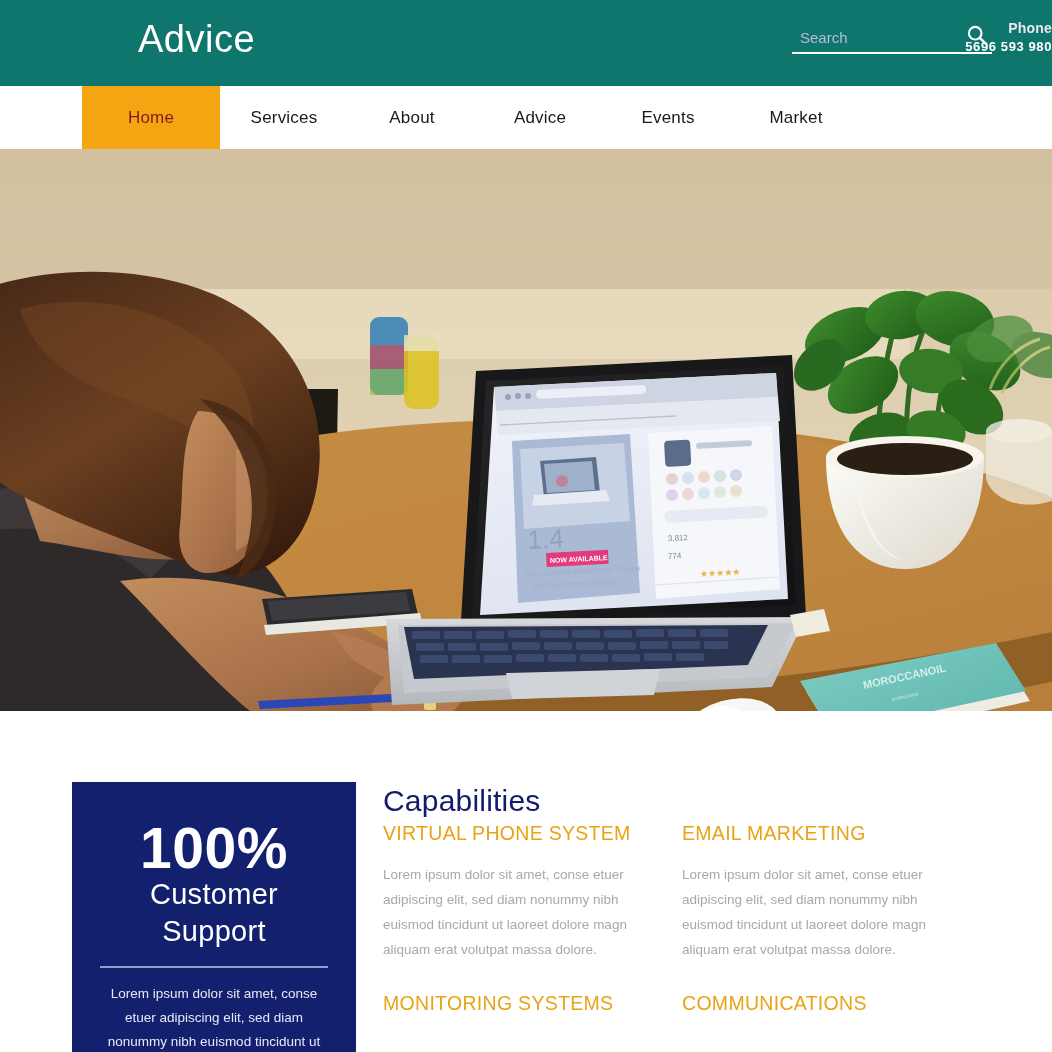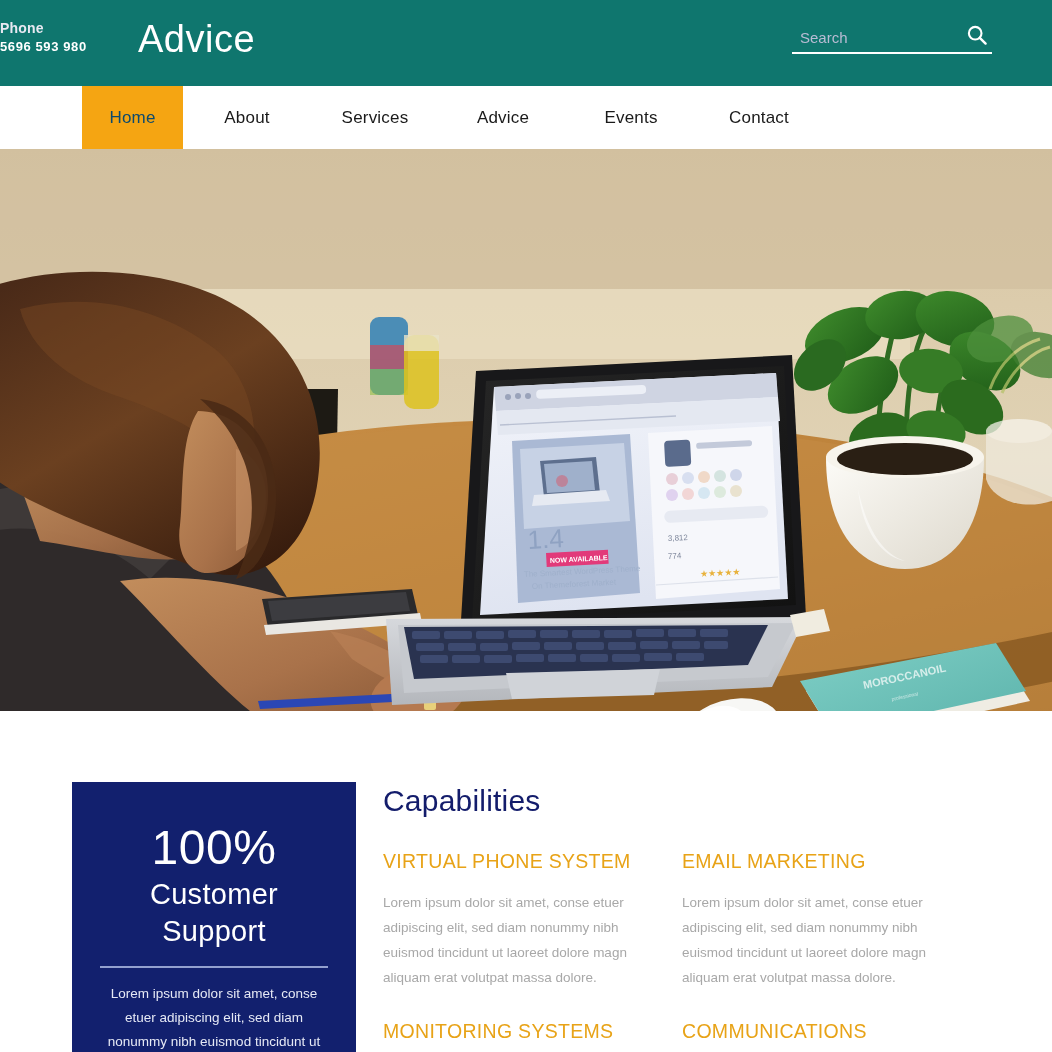--- a/index.html
+++ b/index.html
@@ -21,22 +21,22 @@
   .brand {
     position: absolute; left: 138px; top: 17px;
     color: #ffffff;
     font-size: 38px;
     font-weight: 400;
     letter-spacing: 0.5px;
     line-height: 44px;
     white-space: nowrap;
   }
   .phone-block {
-    position: absolute; left: 0; right: 8px; top: 20px;
-    text-align: left;
+    position: absolute; left: 0; right: 0; top: 20px;
+    text-align: right;
     pointer-events: none;
   }
   .phone-label {
     display: block;
     color: #e8e9f2;
     font-size: 14px;
     font-weight: 700;
     line-height: 16px;
     letter-spacing: 0.2px;
   }
@@ -83,21 +83,21 @@
   }
   .nav-item {
     display: flex; align-items: center; justify-content: center;
     font-size: 17px;
     color: #1a1a1a;
     text-decoration: none;
     cursor: pointer;
     white-space: nowrap;
     letter-spacing: 0.2px;
   }
-  .nav-item.home { width: 101px; background: #F5A512; color: #0c4a6e; }
+  .nav-item.home { width: 138px; background: #F5A512; color: #7f1d1d; }
   .nav-item.other { width: 128px; }
 
   
   .hero {
     position: relative;
     width: 1052px; height: 562px;
     overflow: hidden;
     background: #c9ab7d;
   }
   .hero svg { display: block; width: 1052px; height: 562px; }
@@ -114,21 +114,21 @@
     position: relative;
     margin-left: 72px;
     width: 284px;
     min-height: 272px;
     background: #12206E;
     padding: 38px 20px 26px 20px;
     text-align: center;
     color: #ffffff;
   }
   .support-pct {
-    font-size: 48px; font-weight: 400; line-height: 56px;
+    font-size: 57px; font-weight: 700; line-height: 56px;
     letter-spacing: 0.5px;
   }
   .support-title {
     font-size: 29px; font-weight: 400; line-height: 37px;
     letter-spacing: 0.3px;
   }
   .support-rule {
     width: 228px; height: 2px; background: #93a0cf;
     margin: 16px auto 14px auto;
   }
@@ -137,21 +137,20 @@
     padding: 0 4px;
   }
 
   .caps {
     margin-left: 27px;
     width: 640px;
   }
   .caps-title {
     font-size: 30px; font-weight: 400; color: #131C6B;
     line-height: 38px; letter-spacing: 0.2px;
-    margin-bottom: 28px;
   }
   .caps-grid {
     display: grid;
     grid-template-columns: 297px 297px;
     column-gap: 2px;
     row-gap: 28px;
   }
   .cap-head {
     font-size: 19.5px; color: #E8A317; font-weight: 400;
     letter-spacing: 0.3px; line-height: 26px;
@@ -181,25 +180,25 @@
           <circle cx="9.2" cy="9.2" r="6.3" stroke="#ffffff" stroke-width="2.1"></circle>
           <line x1="13.8" y1="13.8" x2="19.6" y2="19.6" stroke="#ffffff" stroke-width="2.4" stroke-linecap="round"></line>
         </svg>
       </span>
     </button>
   </div>
 </div>
 
 <nav class="navbar">
   <a class="nav-item home">Home</a>
+  <a class="nav-item other">Services</a>
   <a class="nav-item other">About</a>
-  <a class="nav-item other">Services</a>
   <a class="nav-item other">Advice</a>
   <a class="nav-item other">Events</a>
-  <a class="nav-item other">Contact</a>
+  <a class="nav-item other">Market</a>
 </nav>
 
 <div class="hero">
   <svg viewBox="0 0 1052 562" preserveAspectRatio="none">
     <defs>
       <linearGradient id="wallG" x1="0" y1="0" x2="0" y2="1">
         <stop offset="0%" stop-color="#d8c6a4"></stop>
         <stop offset="55%" stop-color="#e0d2b4"></stop>
         <stop offset="100%" stop-color="#cbb794"></stop>
       </linearGradient>

